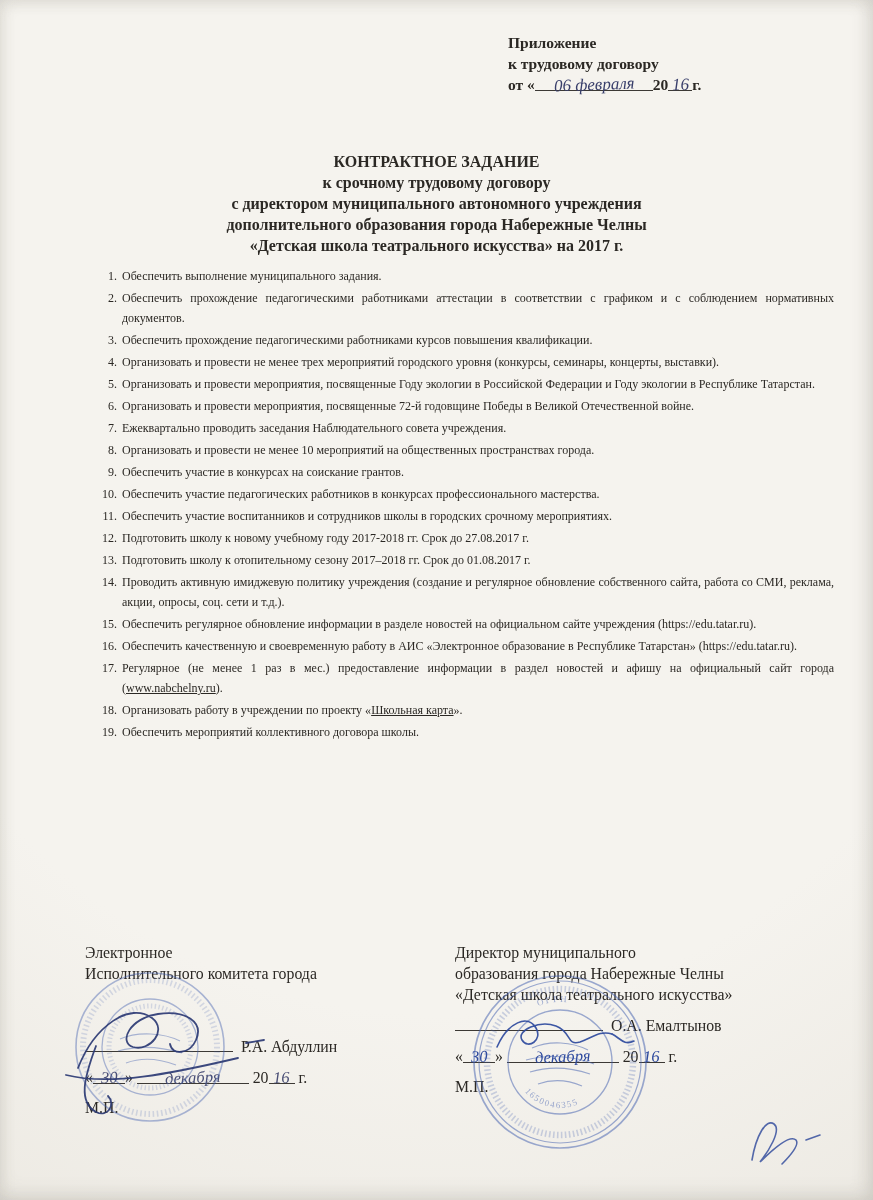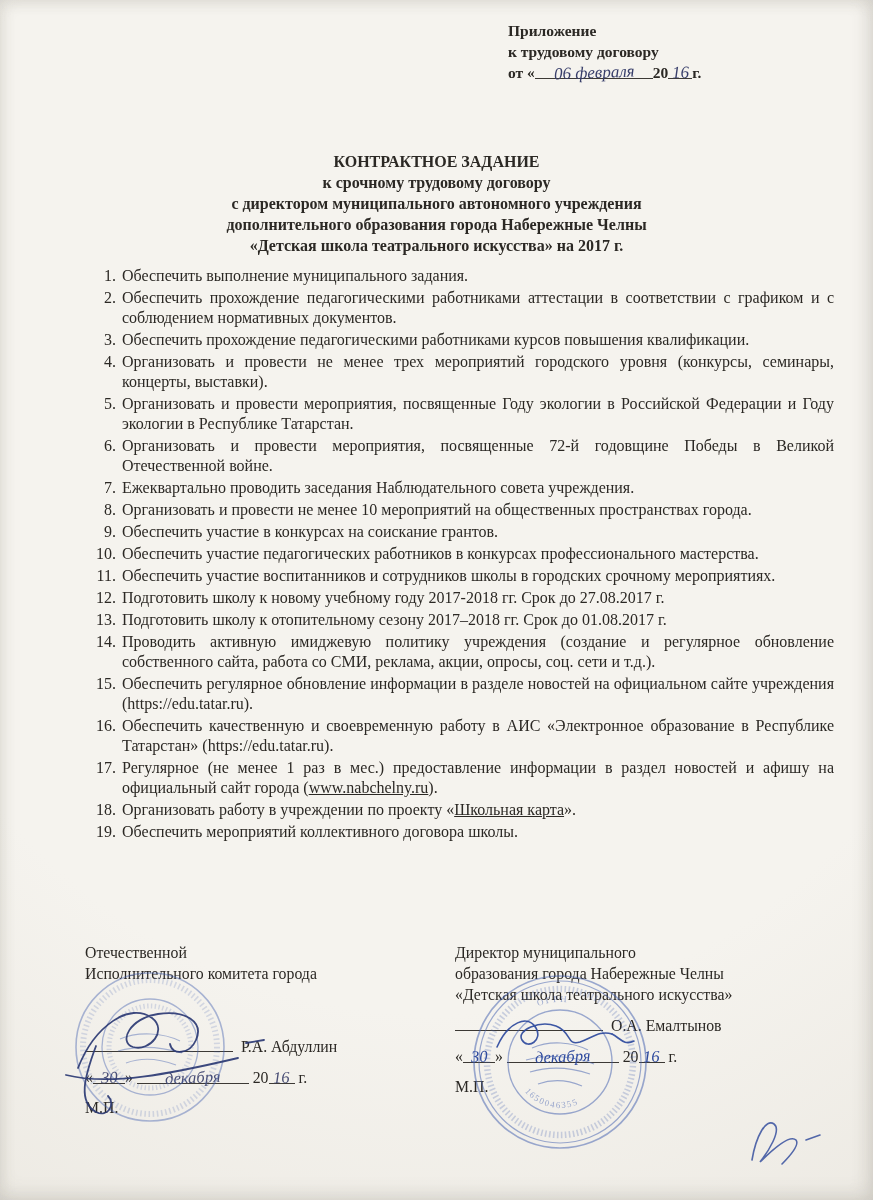--- a/index.html
+++ b/index.html
@@ -3,27 +3,27 @@
 <meta charset="utf-8">
 <style>
   * { margin:0; padding:0; box-sizing:border-box; }
   html,body { width:873px; height:1200px; }
   body { font-family:"Liberation Serif", serif; background:#d8d5cf; }
   .page {
     position:relative; width:873px; height:1200px; overflow:hidden; color:#2b2824;
     background: radial-gradient(ellipse 120% 90% at 50% 35%, #f5f3ee 55%, #ece9e2 88%, #e2ded6 100%);
     box-shadow: inset -7px 0 16px rgba(90,85,75,.12), inset 0 -9px 18px rgba(90,85,75,.08), inset 5px 5px 14px rgba(90,85,75,.06);
   }
-  .appendix { position:absolute; left:508px; top:20px; font-weight:bold; font-size:15.5px; line-height:21px; }
+  .appendix { position:absolute; left:508px; top:32px; font-weight:bold; font-size:15.5px; line-height:21px; }
   .blank { display:inline-block; border-bottom:1px solid #3c3935; text-align:center; height:17px; vertical-align:baseline; }
   .hand { font-style:italic; white-space:nowrap; display:inline-block; transform:rotate(-2deg); }
   .appendix .hand { color:#393f6b; font-size:17px; font-weight:normal; }
   .title { position:absolute; left:60px; right:60px; top:152px; text-align:center; font-weight:bold; font-size:16px; line-height:20.5px; }
   .title div { margin-bottom:0.5px; }
-  .tasks { position:absolute; left:86px; top:266px; width:748px; font-size:16px; line-height:20px; }
+  .tasks { position:absolute; left:86px; top:266px; width:748px; font-size:12px; line-height:20px; }
   .tasks ol { list-style:decimal outside; padding-left:34px; }
   .tasks li { text-align:justify; margin-bottom:2px; padding-left:2px; }
   .u { text-decoration:underline; }
   .sig { position:absolute; top:942px; font-size:15.8px; line-height:21px; }
   .sig-left { left:85px; width:340px; }
   .sig-right { left:455px; width:382px; }
   .stretch { text-align:justify; text-align-last:justify; }
   .spacer-l { height:52px; } .spacer-r { height:10px; }
   .sig-line { height:26px; }
   .sigblank { width:148px; height:15px; margin-right:8px; }
@@ -72,21 +72,21 @@
         <li><span>Проводить активную имиджевую политику учреждения (создание и регулярное обновление собственного сайта, работа со СМИ, реклама, акции, опросы, соц. сети и т.д.).</span></li>
         <li><span>Обеспечить регулярное обновление информации в разделе новостей на официальном сайте учреждения (https://edu.tatar.ru).</span></li>
         <li><span>Обеспечить качественную и своевременную работу в АИС «Электронное образование в Республике Татарстан» (https://edu.tatar.ru).</span></li>
         <li><span>Регулярное (не менее 1 раз в мес.) предоставление информации в раздел новостей и афишу на официальный сайт города (</span><span class="u">www.nabchelny.ru</span><span>).</span></li>
         <li><span>Организовать работу в учреждении по проекту «</span><span class="u">Школьная карта</span><span>».</span></li>
         <li><span>Обеспечить мероприятий коллективного договора школы.</span></li>
       </ol>
   </div>
 
   <div class="sig sig-left">
-    <div>Отечественной</div>
+    <div>Электронное</div>
     <div>Исполнительного комитета города</div>
     <div class="spacer-l"></div>
     <div class="sig-line"><span class="blank sigblank"></span><span>Р.А. Абдуллин</span></div>
     <div class="date-line"><span>«</span><span class="blank blank-day"><span class="hand">30</span></span><span>»</span> <span class="blank blank-month"><span class="hand">декабря</span></span> <span>20</span><span class="blank blank-year"><span class="hand">16</span></span> <span>г.</span></div>
     <div class="mp">М.П.</div>
   </div>
 
   <div class="sig sig-right">
     <div>Директор муниципального</div>
     <div>образования города Набережные Челны</div>

